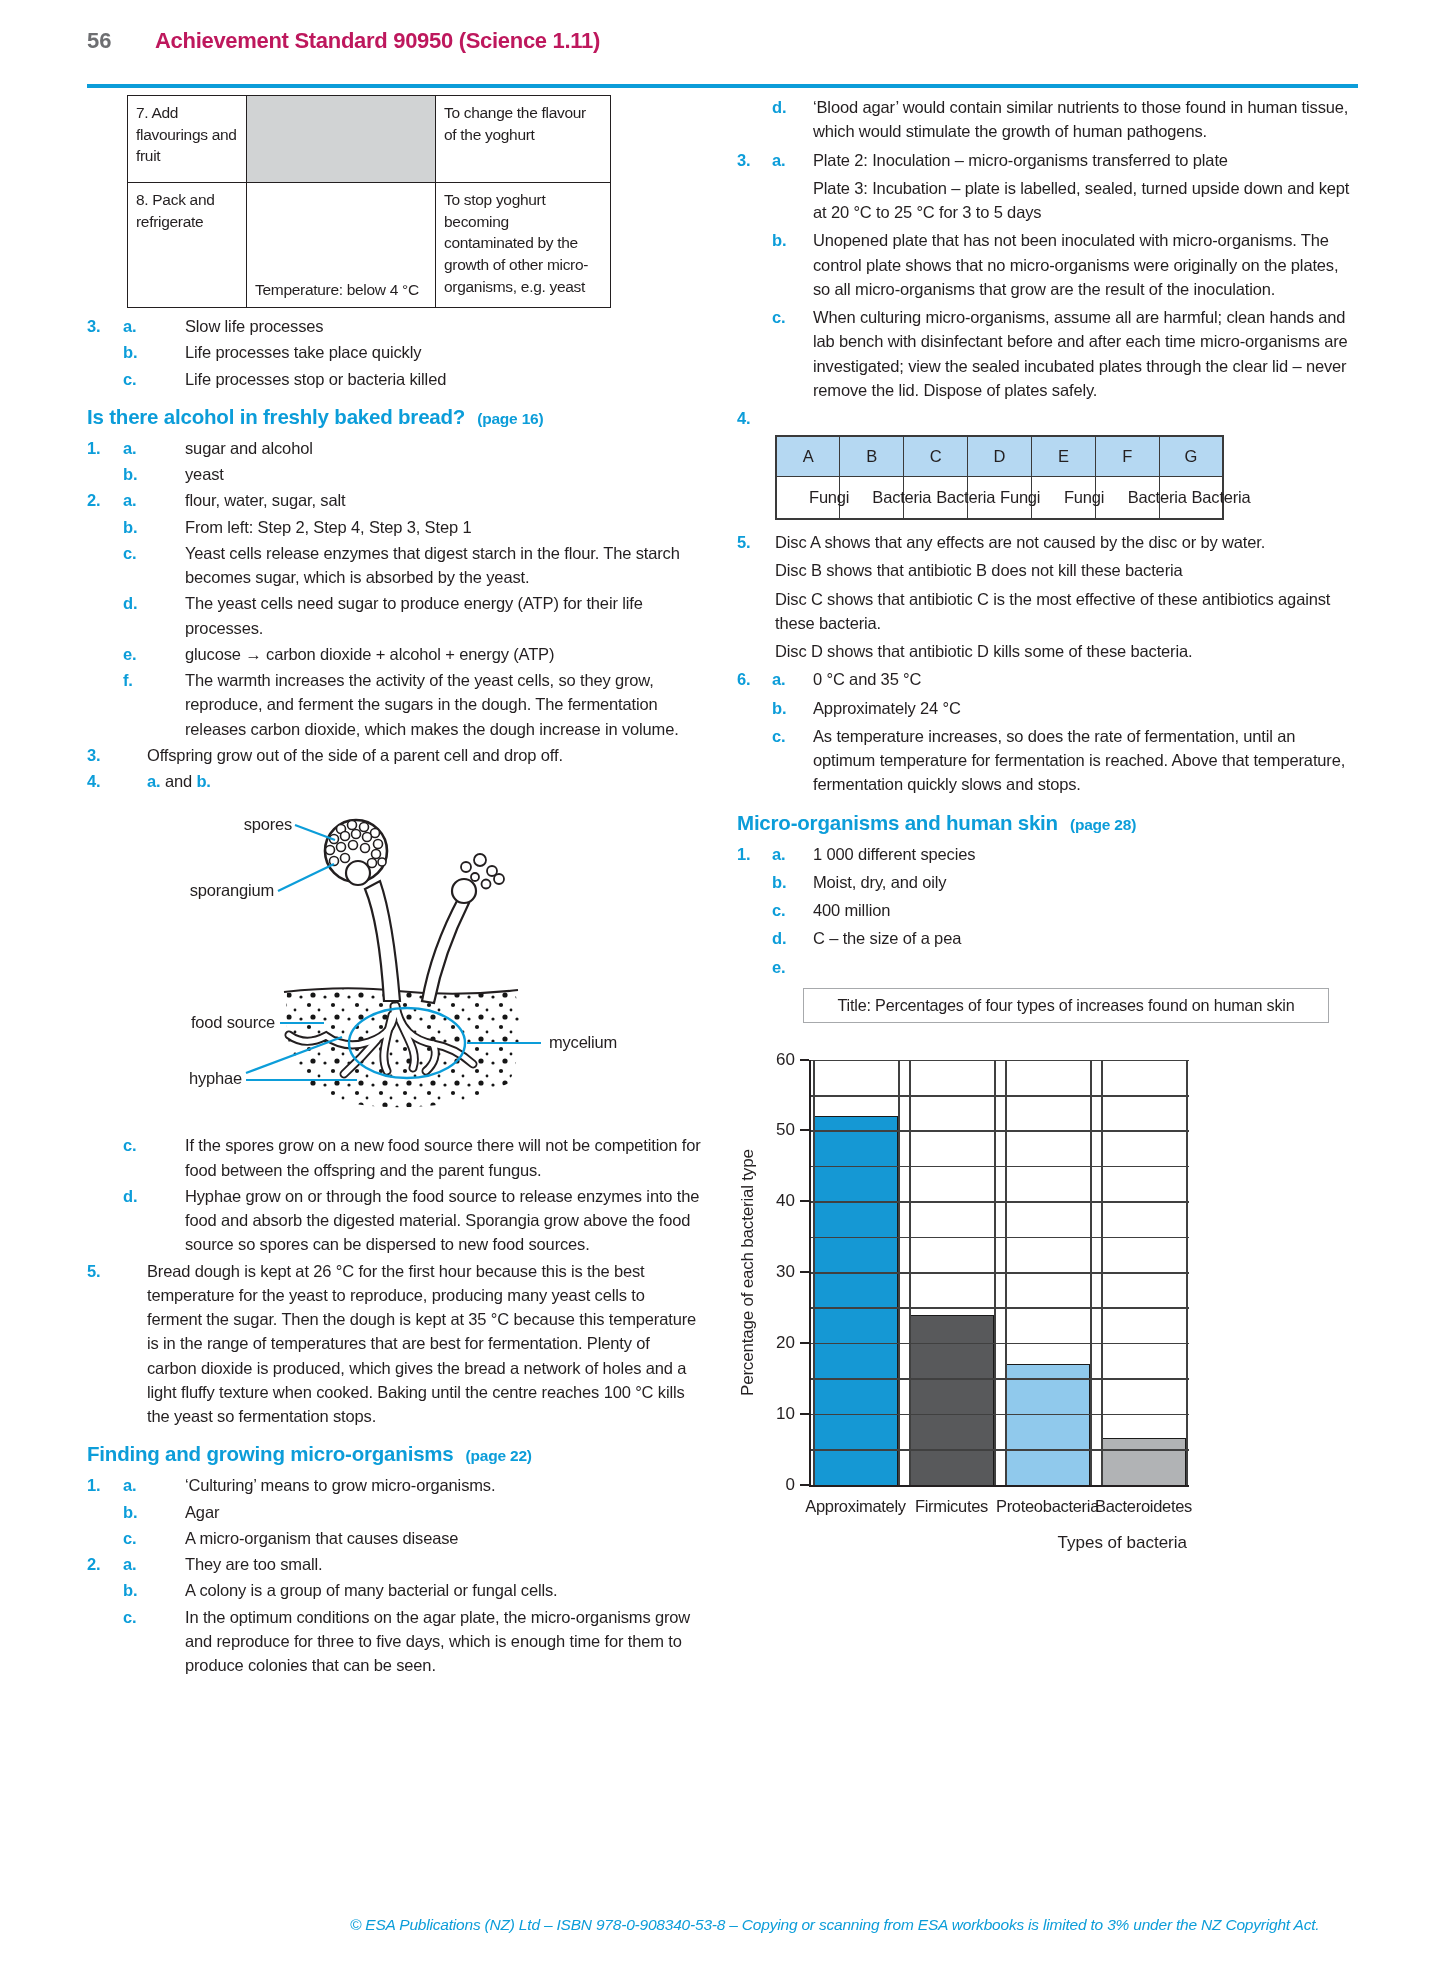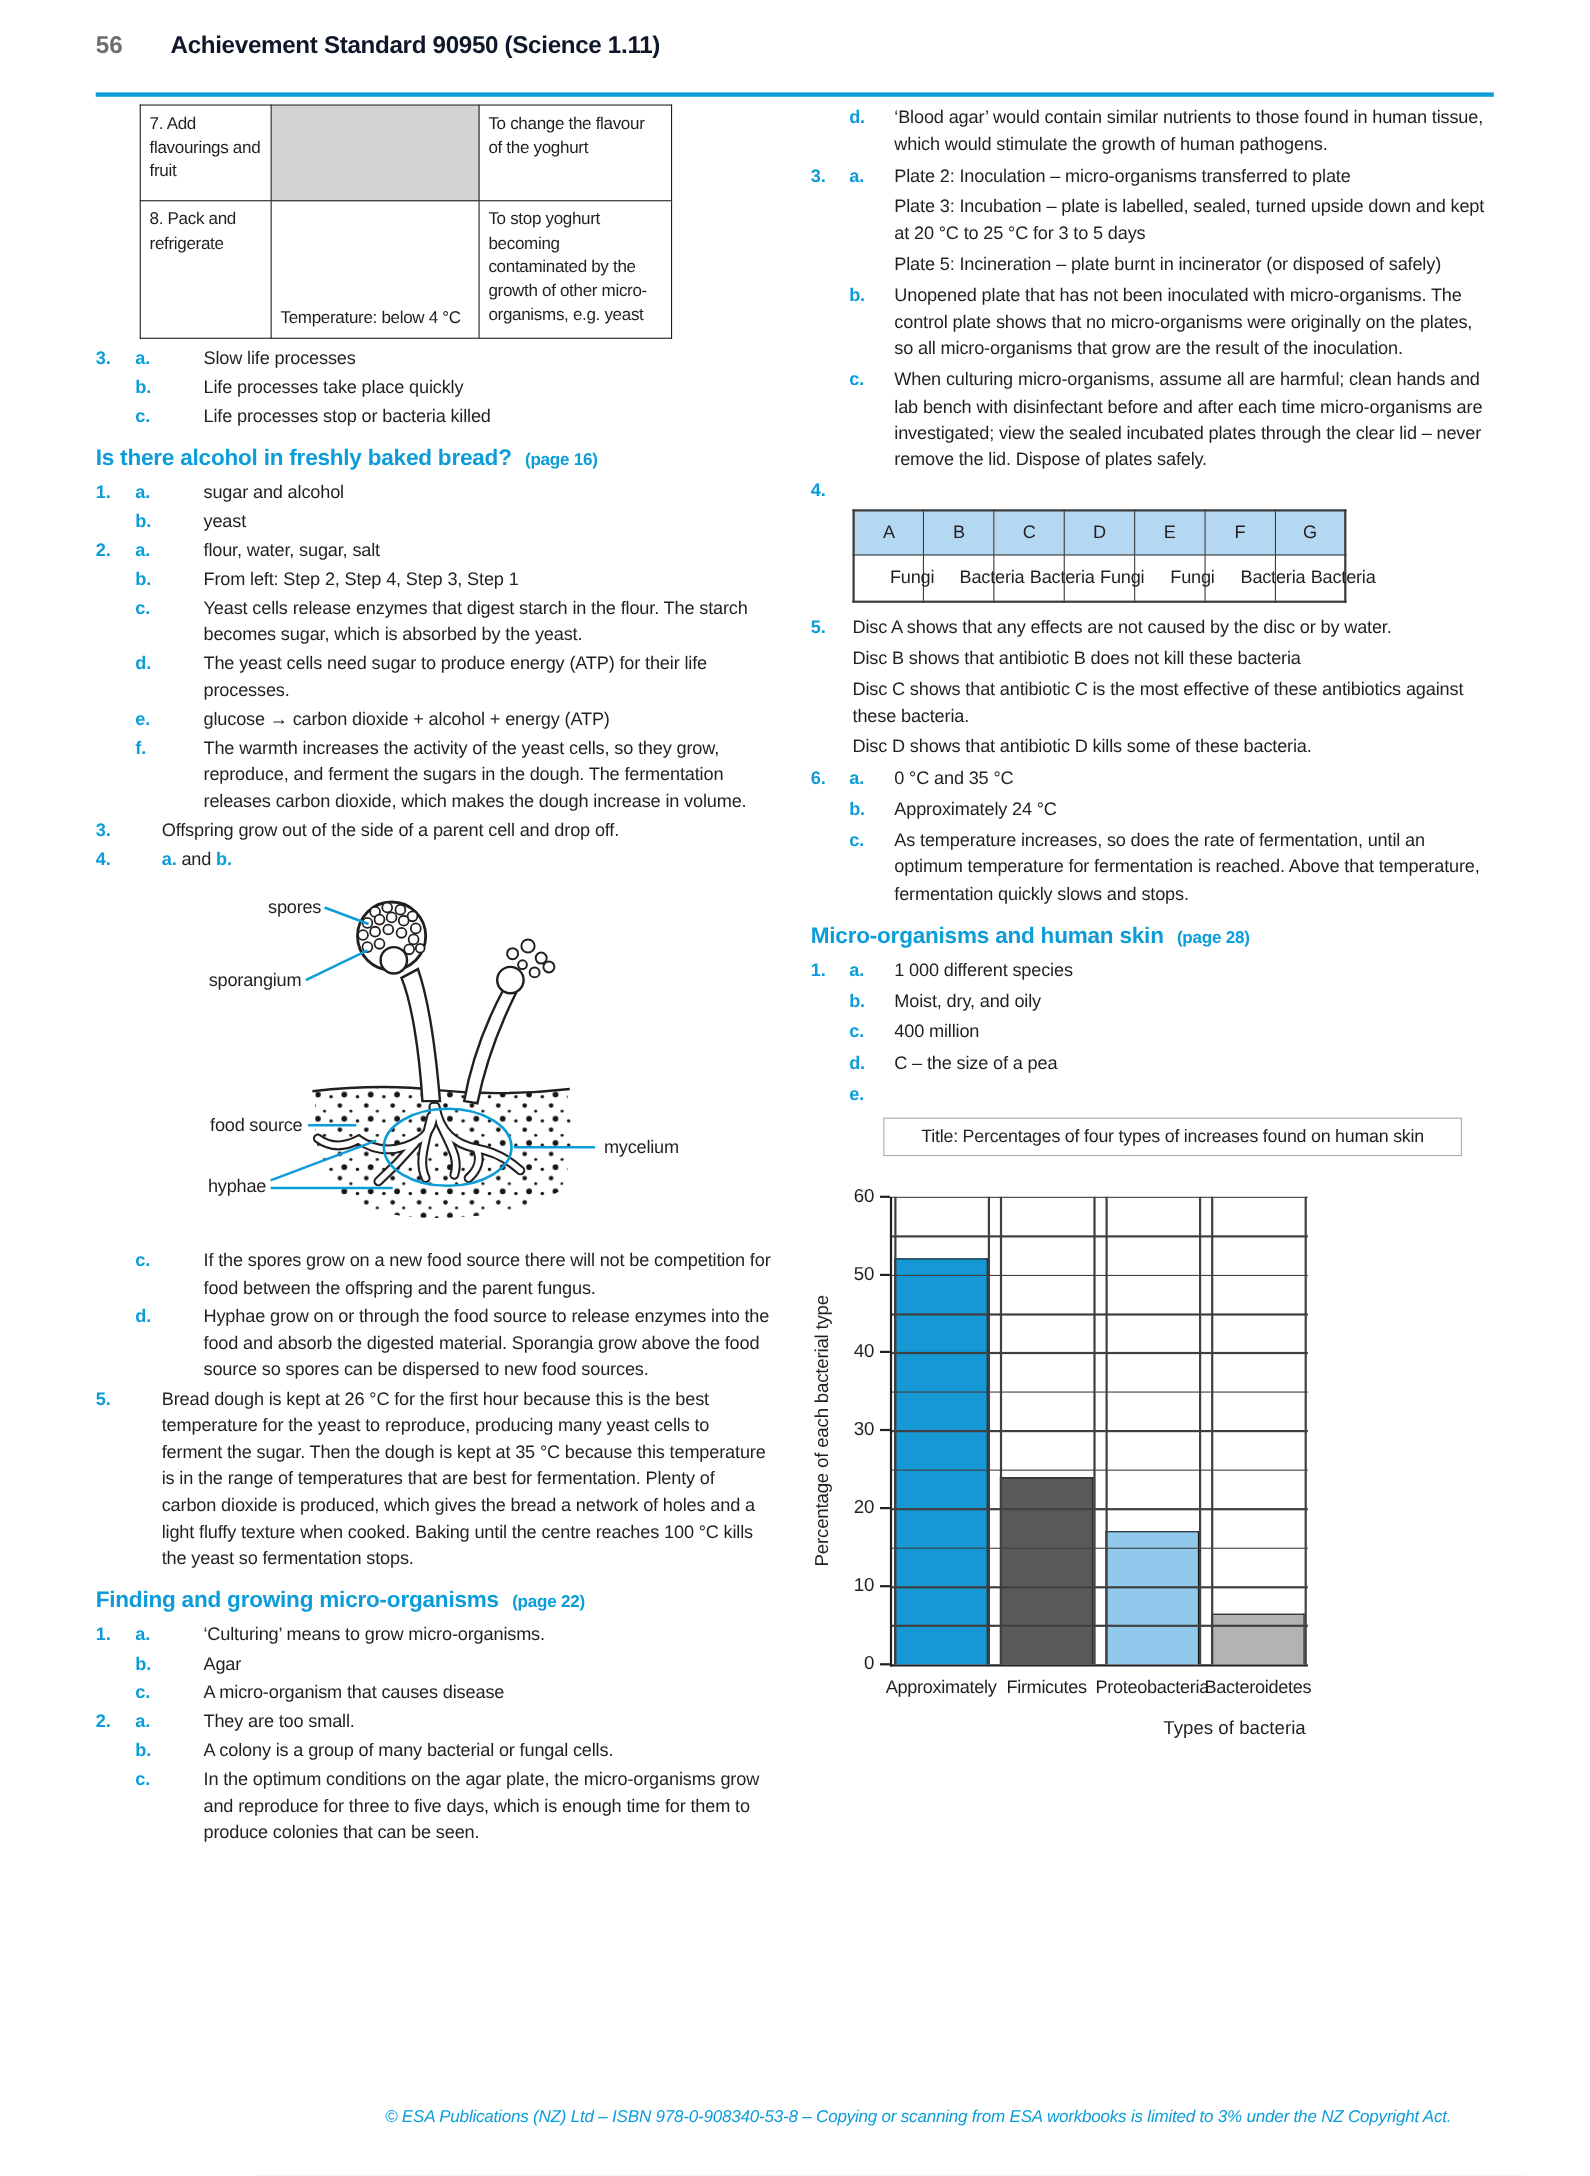--- a/index.html
+++ b/index.html
@@ -1,20 +1,20 @@
 <!DOCTYPE html>
 <html><head>
 <meta charset="utf-8">
 <style>
   html,body{margin:0;padding:0;background:#e8e8e8;}
   .page{position:relative;width:1445px;height:1978px;background:#ffffff;margin:0 auto;
         font-family:"Liberation Sans",sans-serif;color:#231f20;overflow:hidden;}
   
   .hdr-num{position:absolute;left:87px;top:28px;font-size:22px;font-weight:bold;color:#6d6e71;}
-  .hdr-title{position:absolute;left:155px;top:28px;font-size:22px;font-weight:bold;color:#0f172a;letter-spacing:-0.3px;}
+  .hdr-title{position:absolute;left:155px;top:28px;font-size:22px;font-weight:bold;color:#be185d;letter-spacing:-0.3px;}
   .hdr-rule{position:absolute;left:87px;top:84px;width:1271px;height:3.5px;background:#0c9dd9;}
   
   .col{position:absolute;top:95px;}
   .lcol{left:87px;width:616px;}
   .rcol{left:737px;width:621px;}
   
   .lrow{position:relative;font-size:16.5px;line-height:1.47;letter-spacing:-0.15px;margin-bottom:2px;}
   .rcol .lrow{margin-bottom:4px;}
   .mk{position:absolute;top:0;color:#0c9dd9;font-weight:bold;}
   .mkinline{color:#0c9dd9;font-weight:bold;}
@@ -213,21 +213,20 @@
 
   <div class="col rcol">
 
     <div>
         <div class="lrow" style="padding-left: 76px;"><span class="mk" style="left: 35px;">d.</span>‘Blood agar’ would contain similar nutrients to those found in human tissue, which would stimulate the growth of human pathogens.</div>
         <div class="lrow" style="padding-left: 76px;">
           <span class="mk" style="left: 0px;">3.</span>
           <span class="mk" style="left: 35px;">a.</span>
           <div class="para">Plate 2: Inoculation – micro-organisms transferred to plate</div>
           <div class="para">Plate 3: Incubation – plate is labelled, sealed, turned upside down and kept at 20 °C to 25 °C for 3 to 5 days</div>
-          <div class="para">Plate 5: Incineration – plate burnt in incinerator (or disposed of safely)</div>
         </div>
         <div class="lrow" style="padding-left: 76px;"><span class="mk" style="left: 35px;">b.</span>Unopened plate that has not been inoculated with micro-organisms. The control plate shows that no micro-organisms were originally on the plates, so all micro-organisms that grow are the result of the inoculation.</div>
         <div class="lrow" style="padding-left: 76px;"><span class="mk" style="left: 35px;">c.</span>When culturing micro-organisms, assume all are harmful; clean hands and lab bench with disinfectant before and after each time micro-organisms are investigated; view the sealed incubated plates through the clear lid – never remove the lid. Dispose of plates safely.</div>
         <div class="lrow" style="padding-left: 38px; min-height: 23px;">
           <span class="mk" style="left: 0px;">4.</span>
         </div>
       </div>
 
     <table class="atable">
       <tbody>

